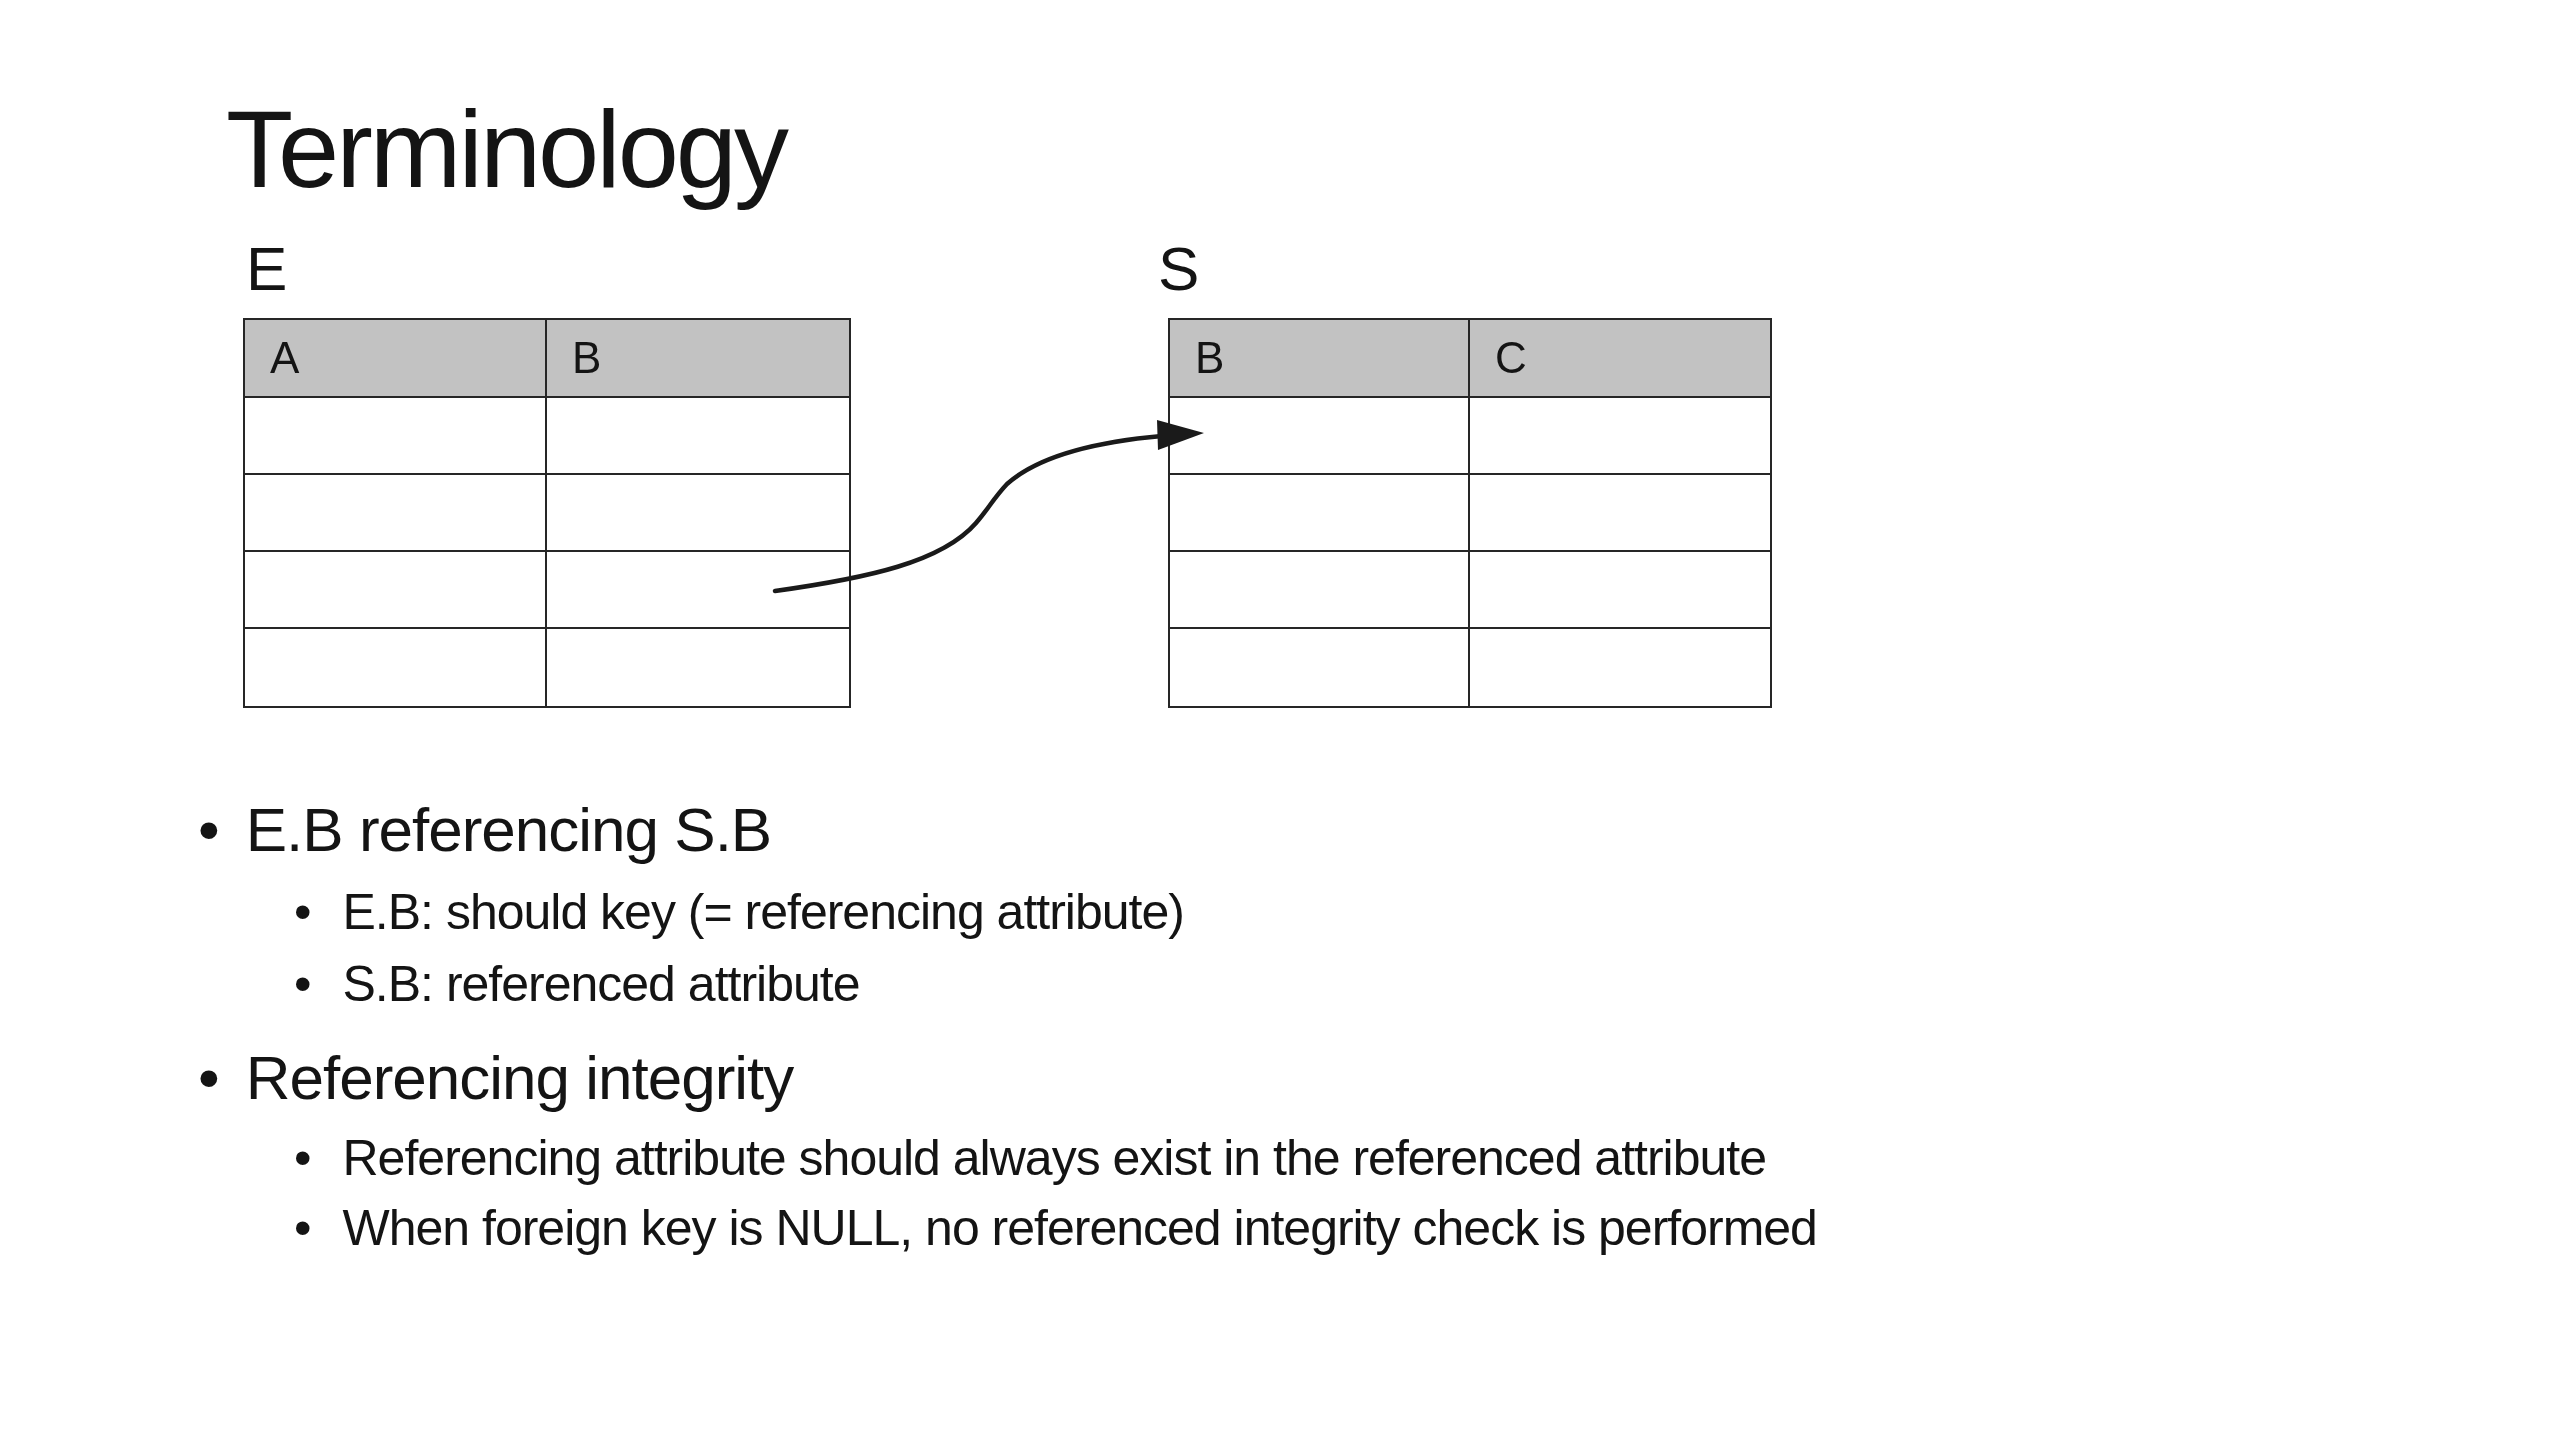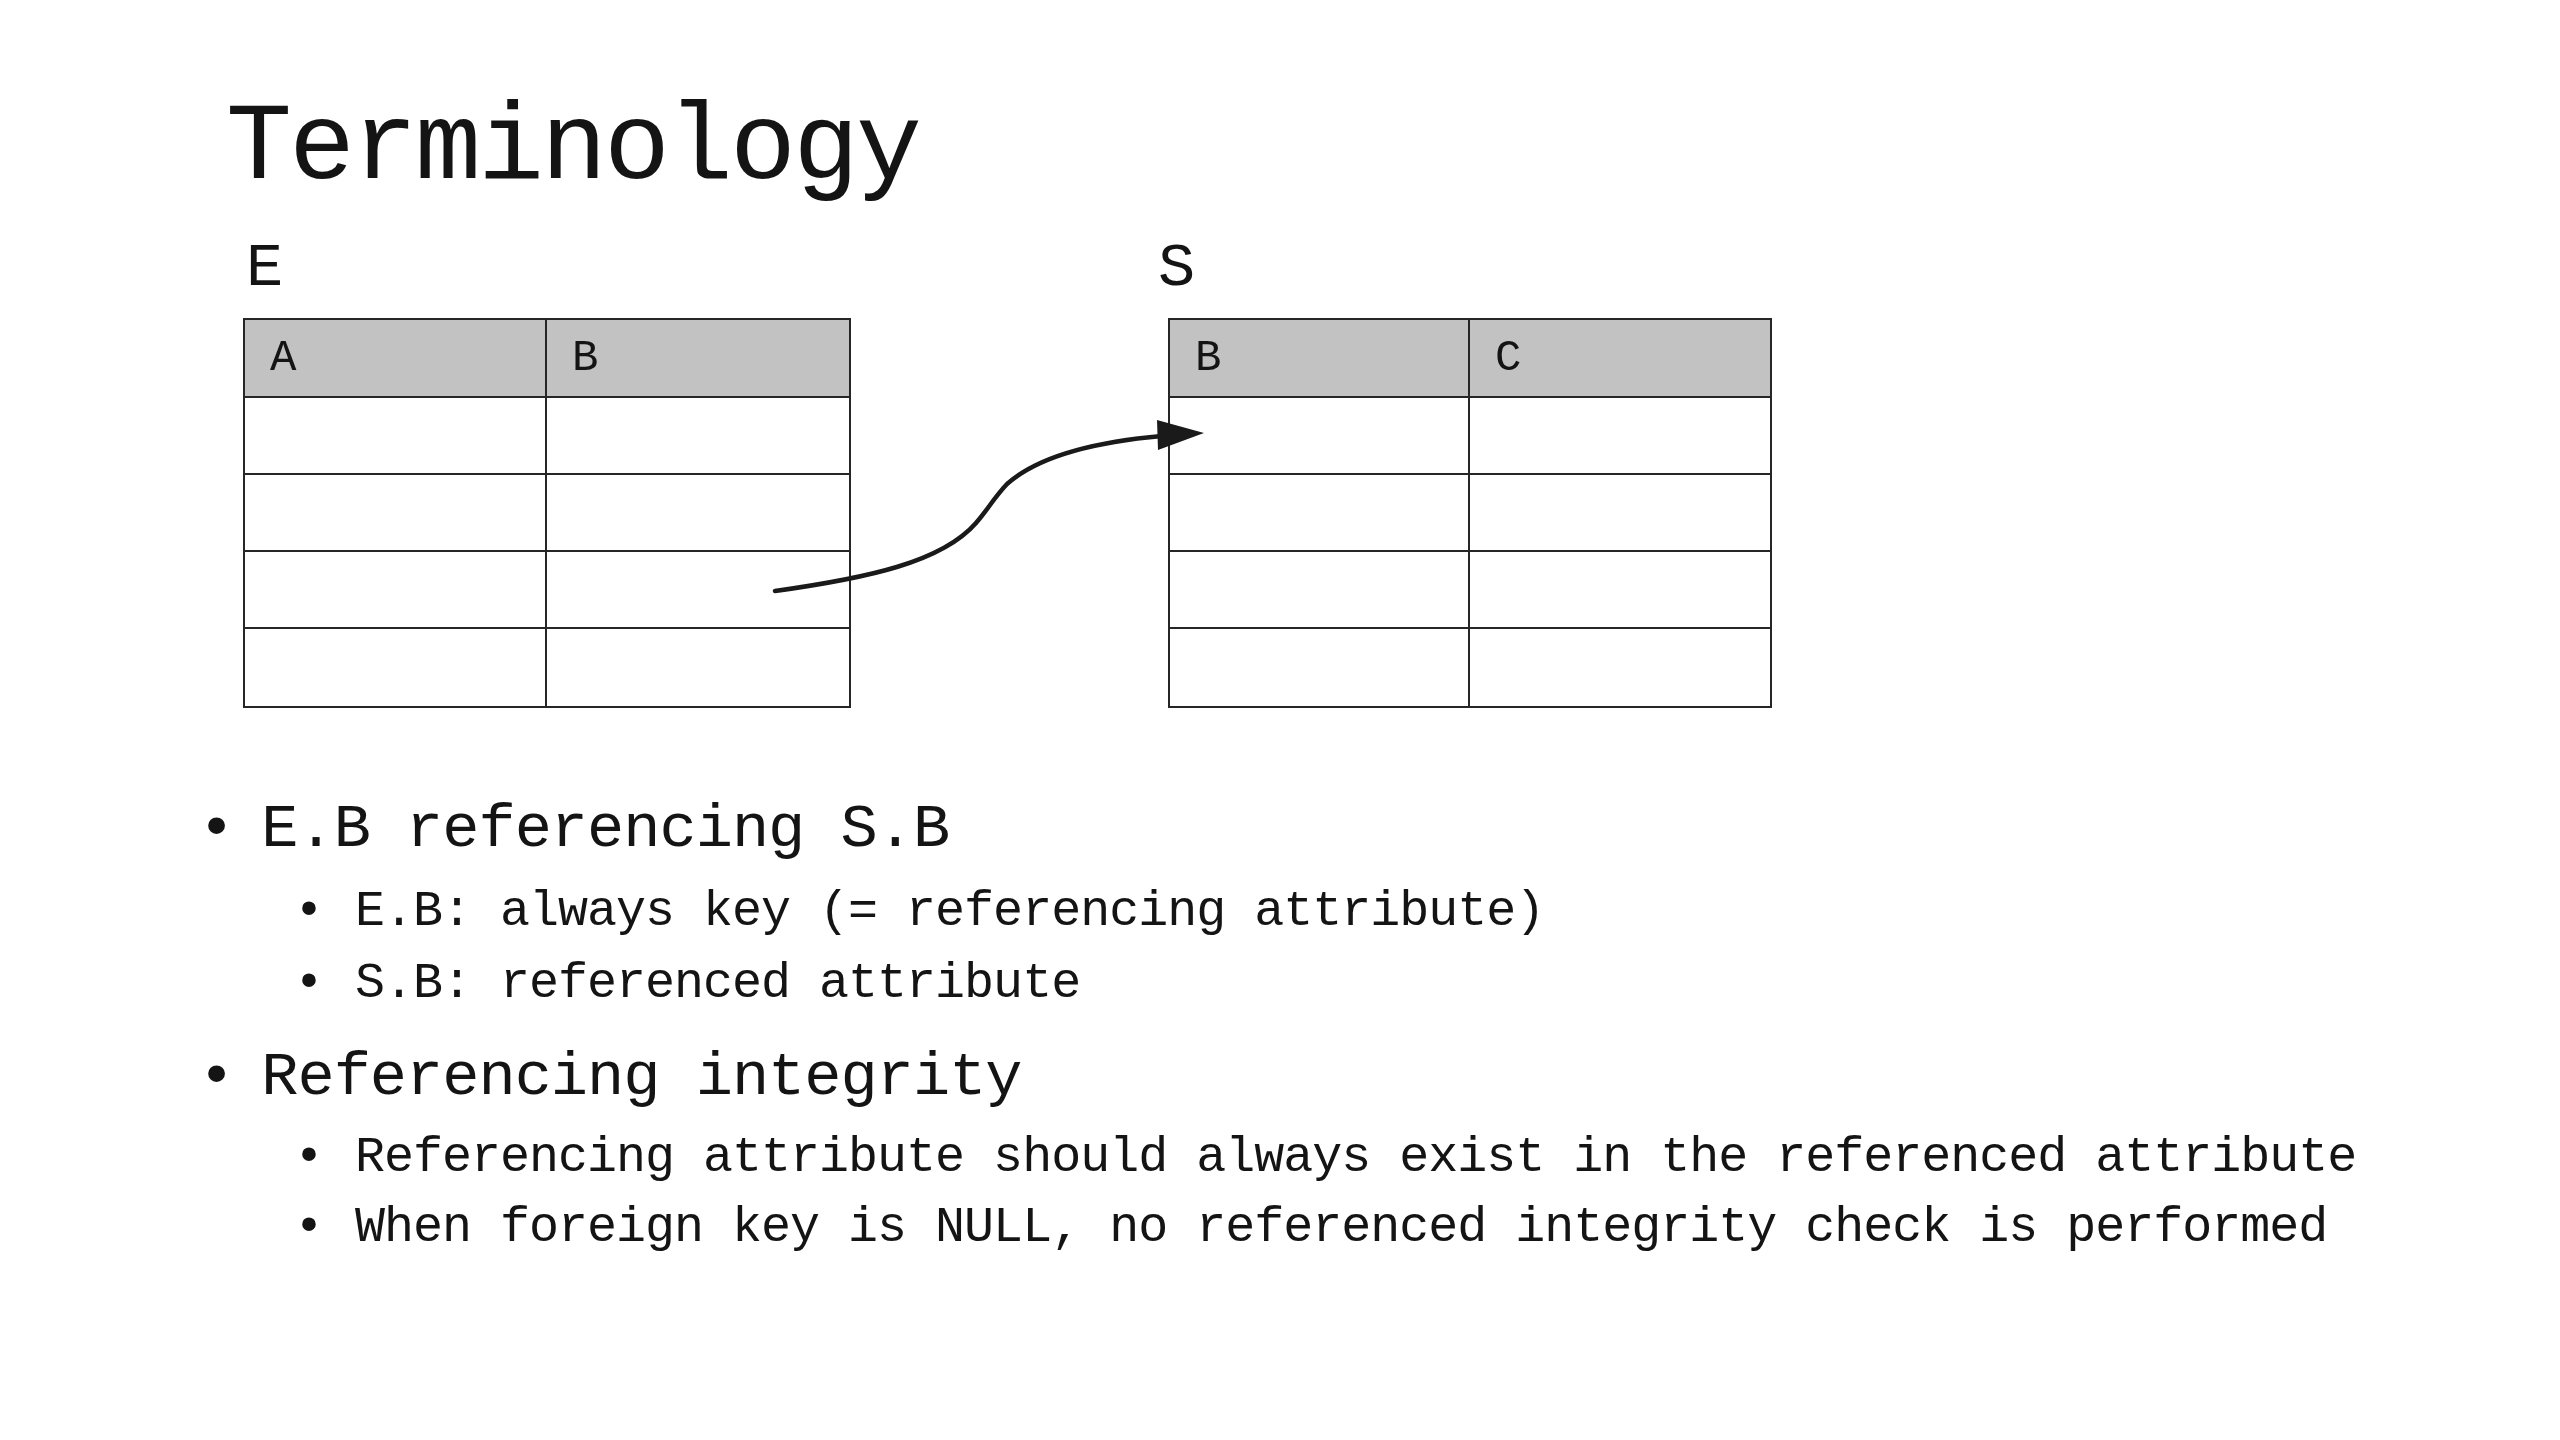--- a/index.html
+++ b/index.html
@@ -6,21 +6,21 @@
     margin: 0;
     padding: 0;
     background: #ffffff;
   }
   .slide {
     position: relative;
     width: 2560px;
     height: 1440px;
     background: #ffffff;
     overflow: hidden;
-    font-family: Liberation Mono, monospace;
+    font-family: Liberation Sans, sans-serif;
     color: #141414;
   }
   .title {
     position: absolute;
     left: 226px;
     top: 94px;
     font-size: 110px;
     font-weight: 300;
     letter-spacing: -3px;
     line-height: 1;
@@ -168,21 +168,21 @@
              C 1042 453, 1105 441, 1162 436" fill="none" stroke="#1a1a1a" stroke-width="4.5" stroke-linecap="round"></path>
     <polygon points="1204,433 1158,450 1157,420" fill="#1a1a1a"></polygon>
   </svg>
 
   <div class="bullet-line l1 b1">
     <span class="marker">•</span>
     <span>E.B referencing S.B</span>
   </div>
   <div class="bullet-line l2 b2">
     <span class="marker">•</span>
-    <span>E.B: always key (= referencing attribute)</span>
+    <span>E.B: should key (= referencing attribute)</span>
   </div>
   <div class="bullet-line l2 b3">
     <span class="marker">•</span>
     <span>S.B: referenced attribute</span>
   </div>
   <div class="bullet-line l1 b4">
     <span class="marker">•</span>
     <span>Referencing integrity</span>
   </div>
   <div class="bullet-line l2 b5">

